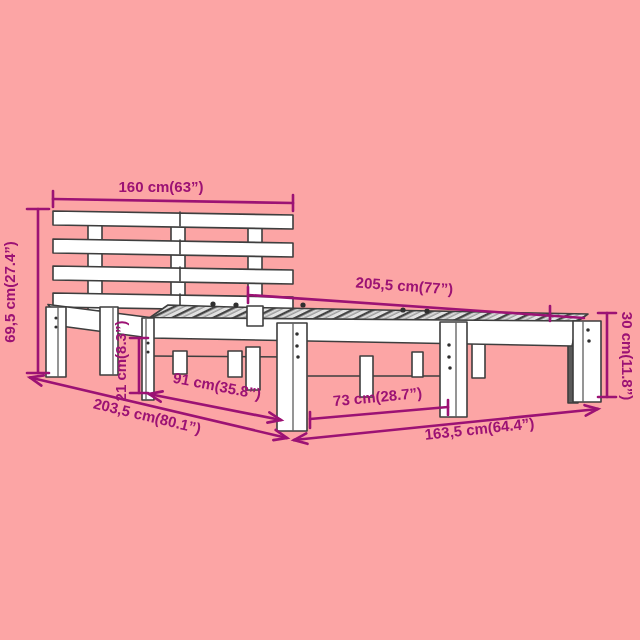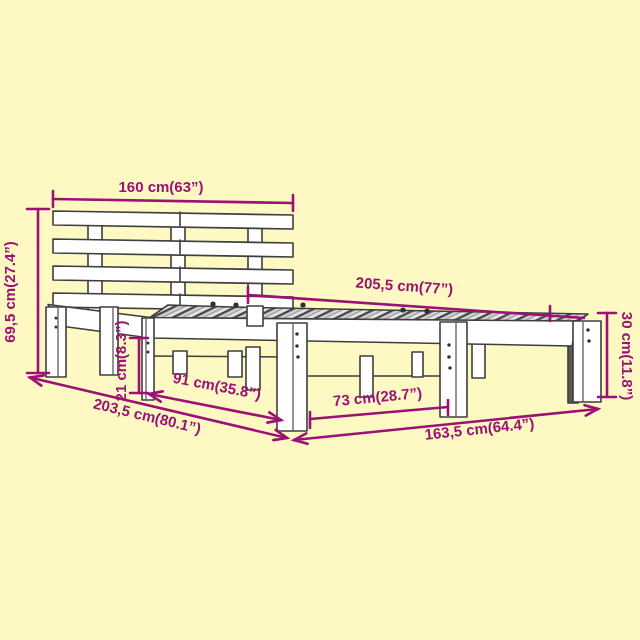--- a/index.html
+++ b/index.html
@@ -1,16 +1,16 @@
 <!DOCTYPE html>
 <html><head>
 <meta charset="utf-8">
 <style>
   html,body{margin:0;padding:0;background:#ffffff;}
-  .stage{width:640px;height:640px;position:relative;background:#fef9c3;overflow:hidden;
+  .stage{width:640px;height:640px;position:relative;background:#fca5a5;overflow:hidden;
          font-family:"Liberation Sans", sans-serif;}
   svg{display:block;}
   .dim-label{font-family:"Liberation Sans", sans-serif;font-weight:bold;font-size:15px;}
 </style>
 </head>
 <body>
 
 <div class="stage">
 <svg width="640" height="640" viewBox="0 0 640 640">
   <defs>

